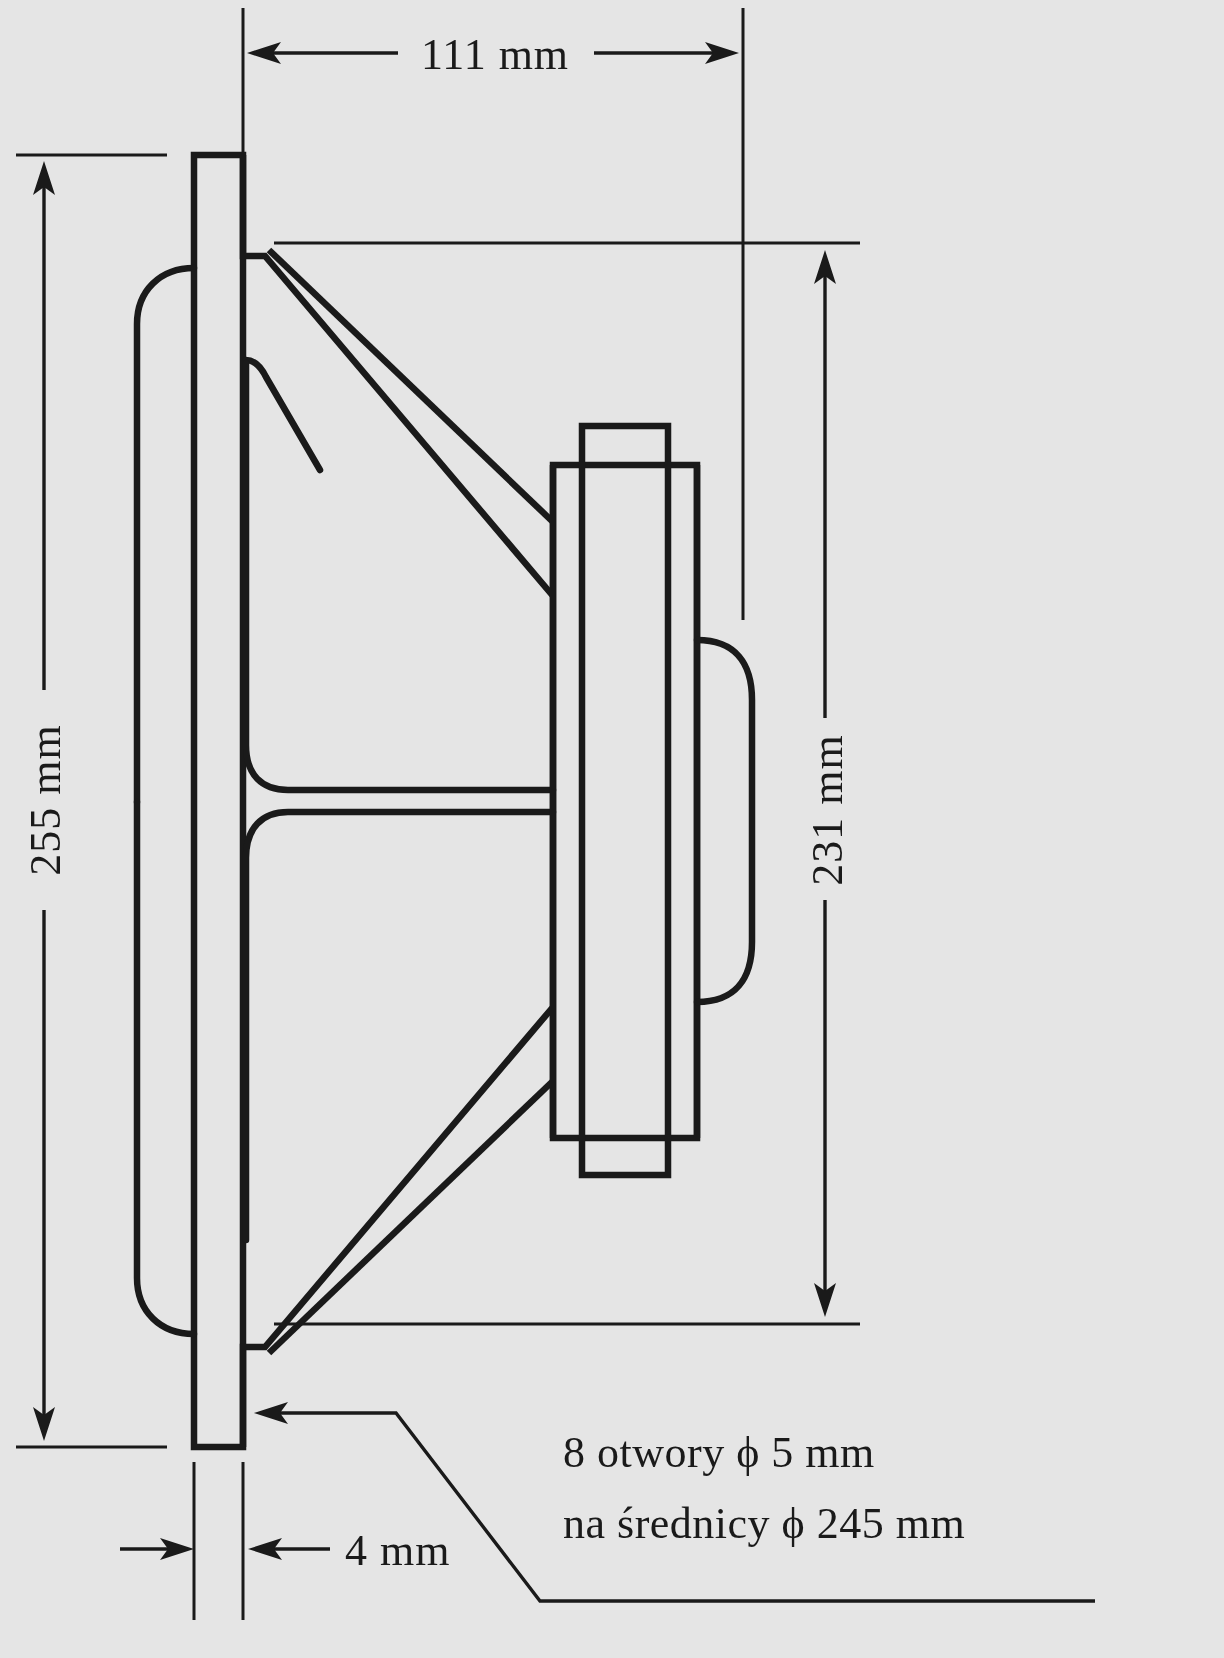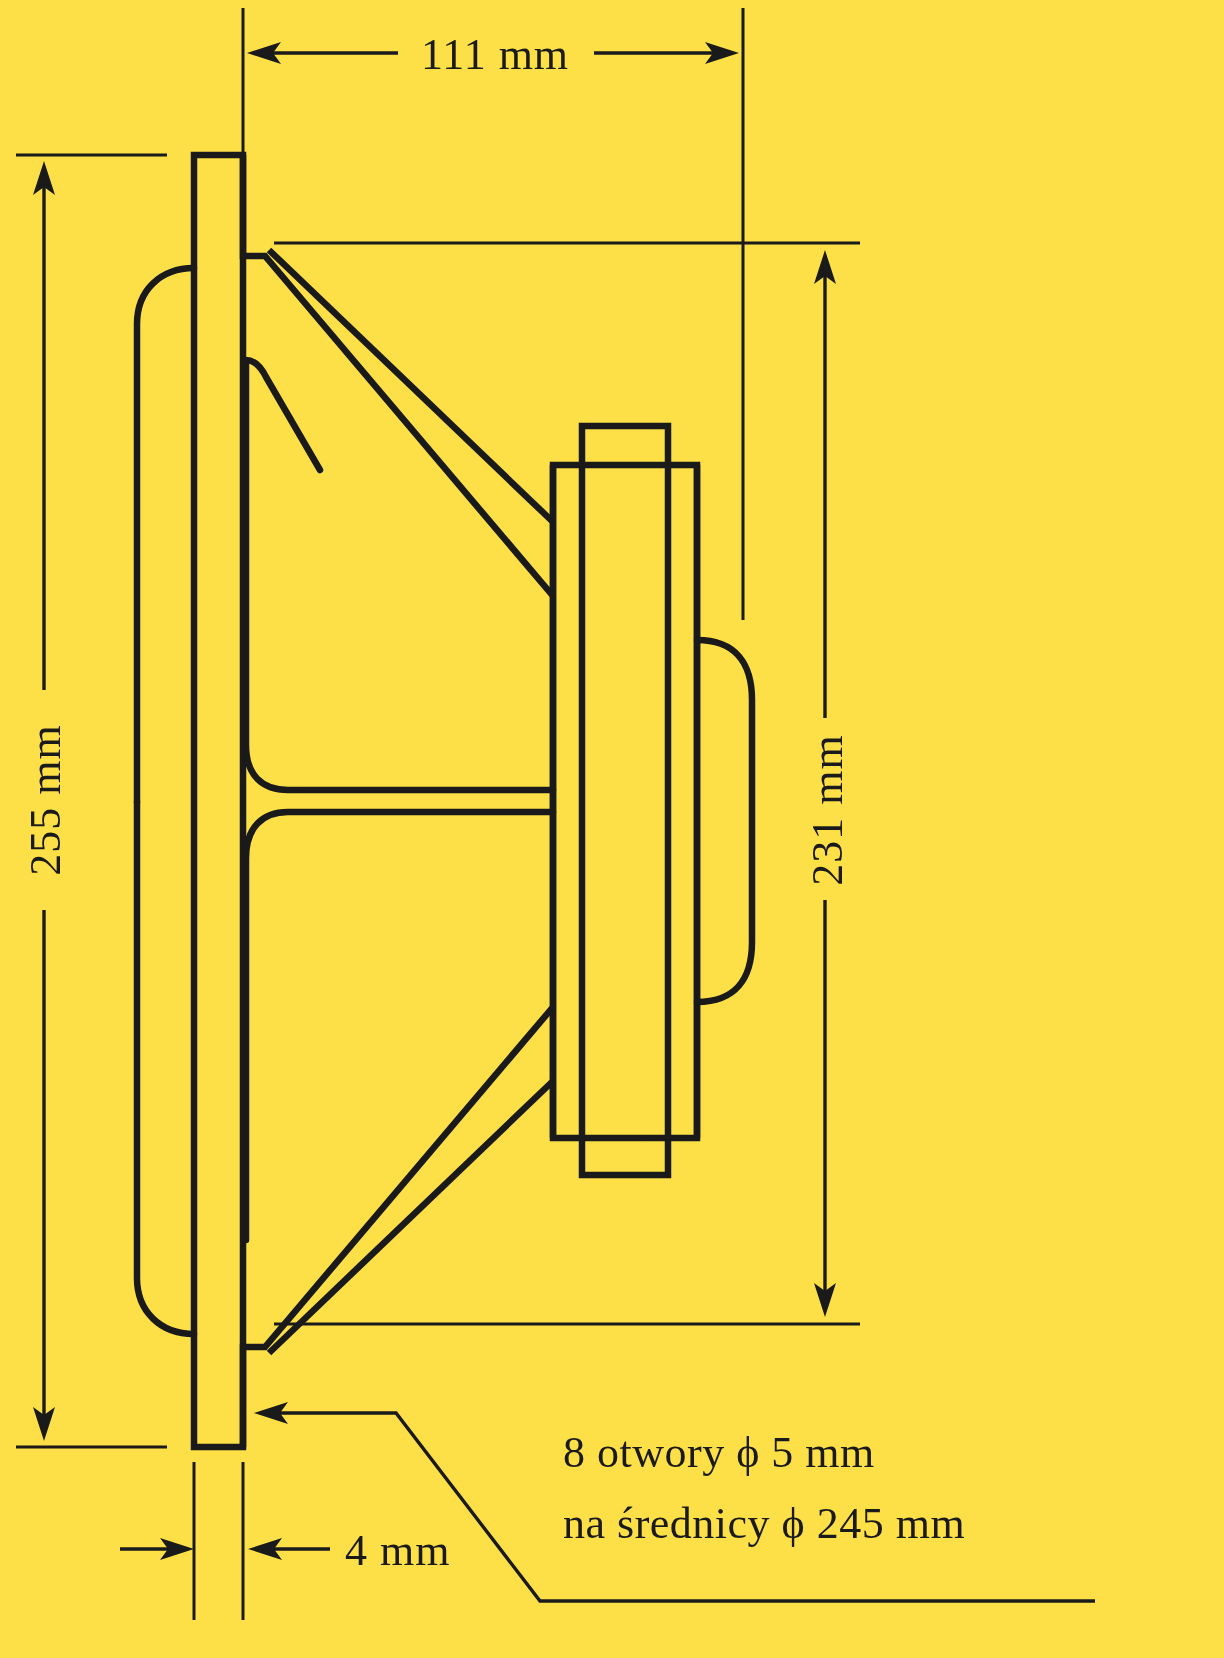--- a/index.html
+++ b/index.html
@@ -10,21 +10,21 @@
   body {
     width: 1224px;
     height: 1658px;
     overflow: hidden;
     font-family: "Liberation Serif", "DejaVu Serif", serif;
   }
   #sheet {
     position: relative;
     width: 1224px;
     height: 1658px;
-    background: #fde047;
+    background: #e5e5e5;
   }
   svg#drawing {
     position: absolute;
     left: 0;
     top: 0;
     width: 1224px;
     height: 1658px;
     display: block;
   }
   .dim-text {

